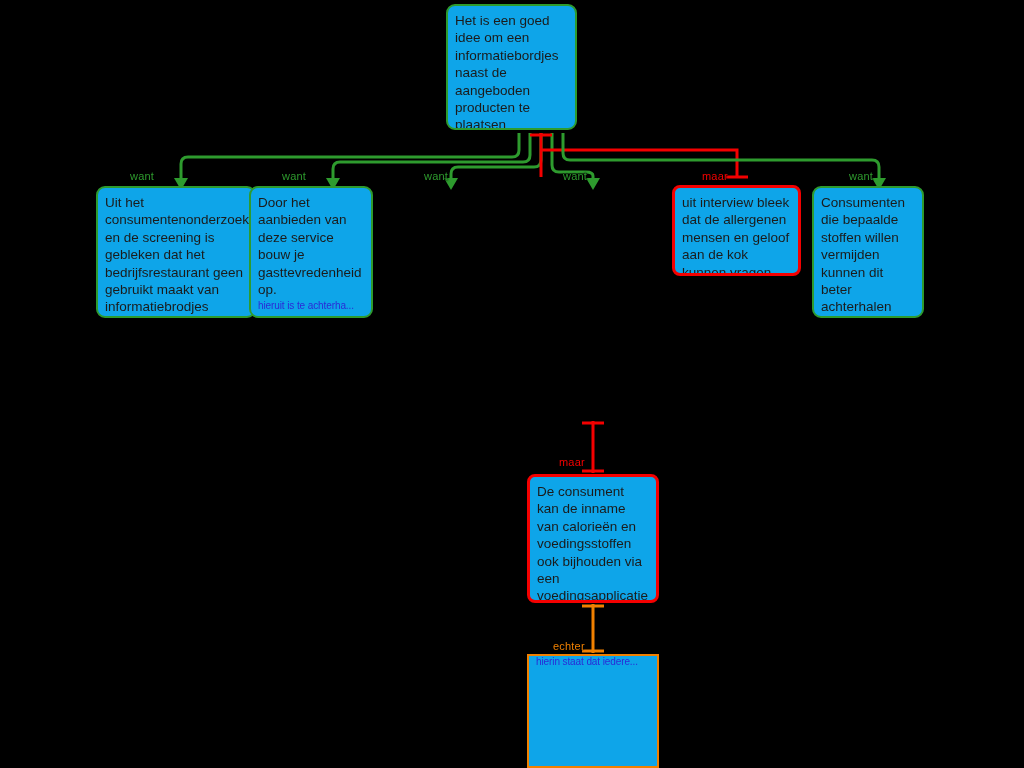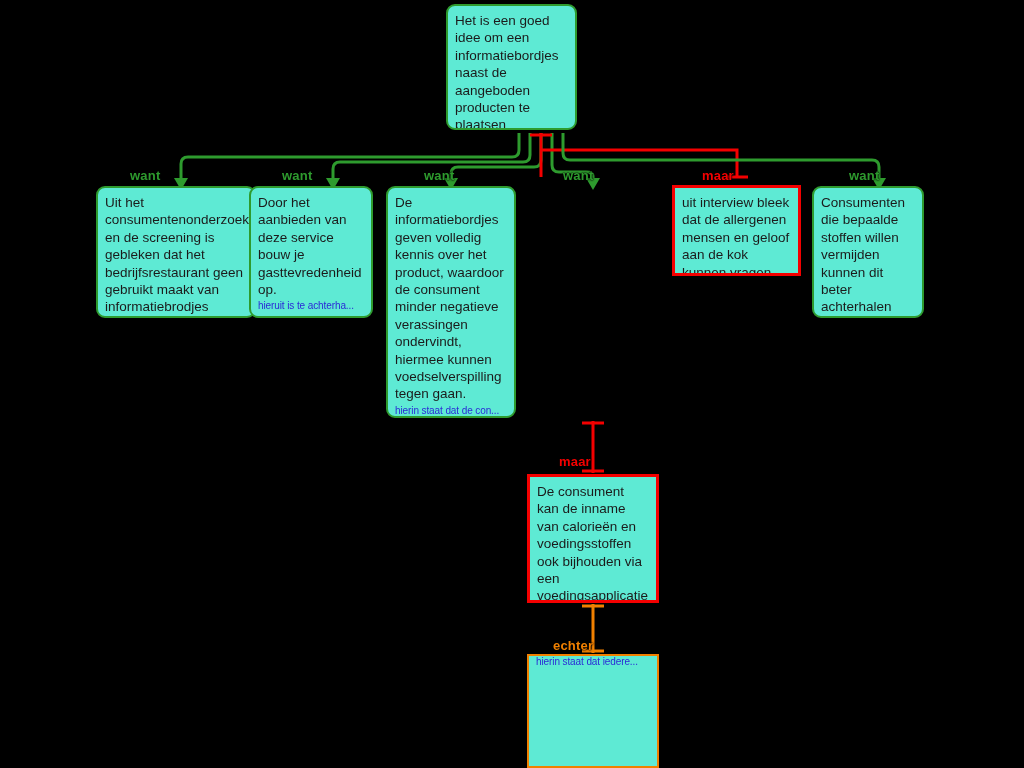--- a/index.html
+++ b/index.html
@@ -7,26 +7,26 @@
   body{
     width:1024px;height:768px;position:relative;overflow:hidden;
     font-family:"Liberation Sans", sans-serif;
     -webkit-font-smoothing:antialiased;
   }
   #map{position:absolute;left:0;top:0;width:1024px;height:768px;}
   svg.links{position:absolute;left:0;top:0;width:1024px;height:768px;pointer-events:none;}
 
   .node{
     position:absolute;
-    background:#5eead4;
+    background:#0ea5e9;
     box-sizing:border-box;
     overflow:hidden;
   }
   .node.green{border:2px solid #2e9b2e;border-radius:9px;}
-  .node.red{border:3px solid #f40000;border-radius:0;}
+  .node.red{border:3px solid #f40000;border-radius:8px;}
   .node.orange{border:2px solid #f08000;border-radius:0;}
 
   .node .body{
     padding:6px 7px 2px 7px;
     color:#1b1b1b;
     font-size:13.5px;
     line-height:17.4px;
     white-space:pre-wrap;
     word-break:normal;
   }
@@ -39,22 +39,22 @@
     line-height:12px;
     letter-spacing:-0.1px;
     white-space:nowrap;
     overflow:hidden;
     text-decoration:none;
     cursor:pointer;
   }
 
   .conn-label{
     position:absolute;
-    font-size:13px;
-    font-weight:bold;
+    font-size:11px;
+    font-weight:normal;
     letter-spacing:0.2px;
     line-height:10px;
     white-space:nowrap;
     text-shadow:0 0 2px #000,0 0 2px #000;
   }
   .conn-label.want{color:#2e9b2e;}
   .conn-label.maar{color:#f40000;}
   .conn-label.echter{color:#f08000;}
 </style>
 </head>
@@ -113,24 +113,20 @@
 
   <div class="node green" style="left:96px;top:186px;width:160px;height:132px;">
     <div class="body">Uit het consumentenonderzoek en de screening is gebleken dat het bedrijfsrestaurant geen gebruikt maakt van informatiebrodjes</div>
   </div>
 
   <div class="node green" style="left:249px;top:186px;width:124px;height:132px;">
     <div class="body">Door het aanbieden van deze service bouw je gasttevredenheid op.</div>
     <a class="srclink">hieruit is te achterha...</a>
   </div>
 
-  <div class="node green" style="left:386px;top:186px;width:130px;height:232px;">
-    <div class="body">De informatiebordjes geven volledig kennis over het product, waardoor de consument minder negatieve verassingen ondervindt, hiermee kunnen voedselverspilling tegen gaan.</div>
-    <a class="srclink">hierin staat dat de con...</a>
-  </div>
 
 
   <div class="node red" style="left:672px;top:185px;width:129px;height:91px;">
     <div class="body">uit interview bleek dat de allergenen mensen en geloof aan de kok kunnen vragen</div>
   </div>
 
   <div class="node green" style="left:812px;top:186px;width:112px;height:132px;">
     <div class="body">Consumenten die bepaalde stoffen willen vermijden kunnen dit beter achterhalen aan de hand van de informatiebordjes</div>
   </div>
 

